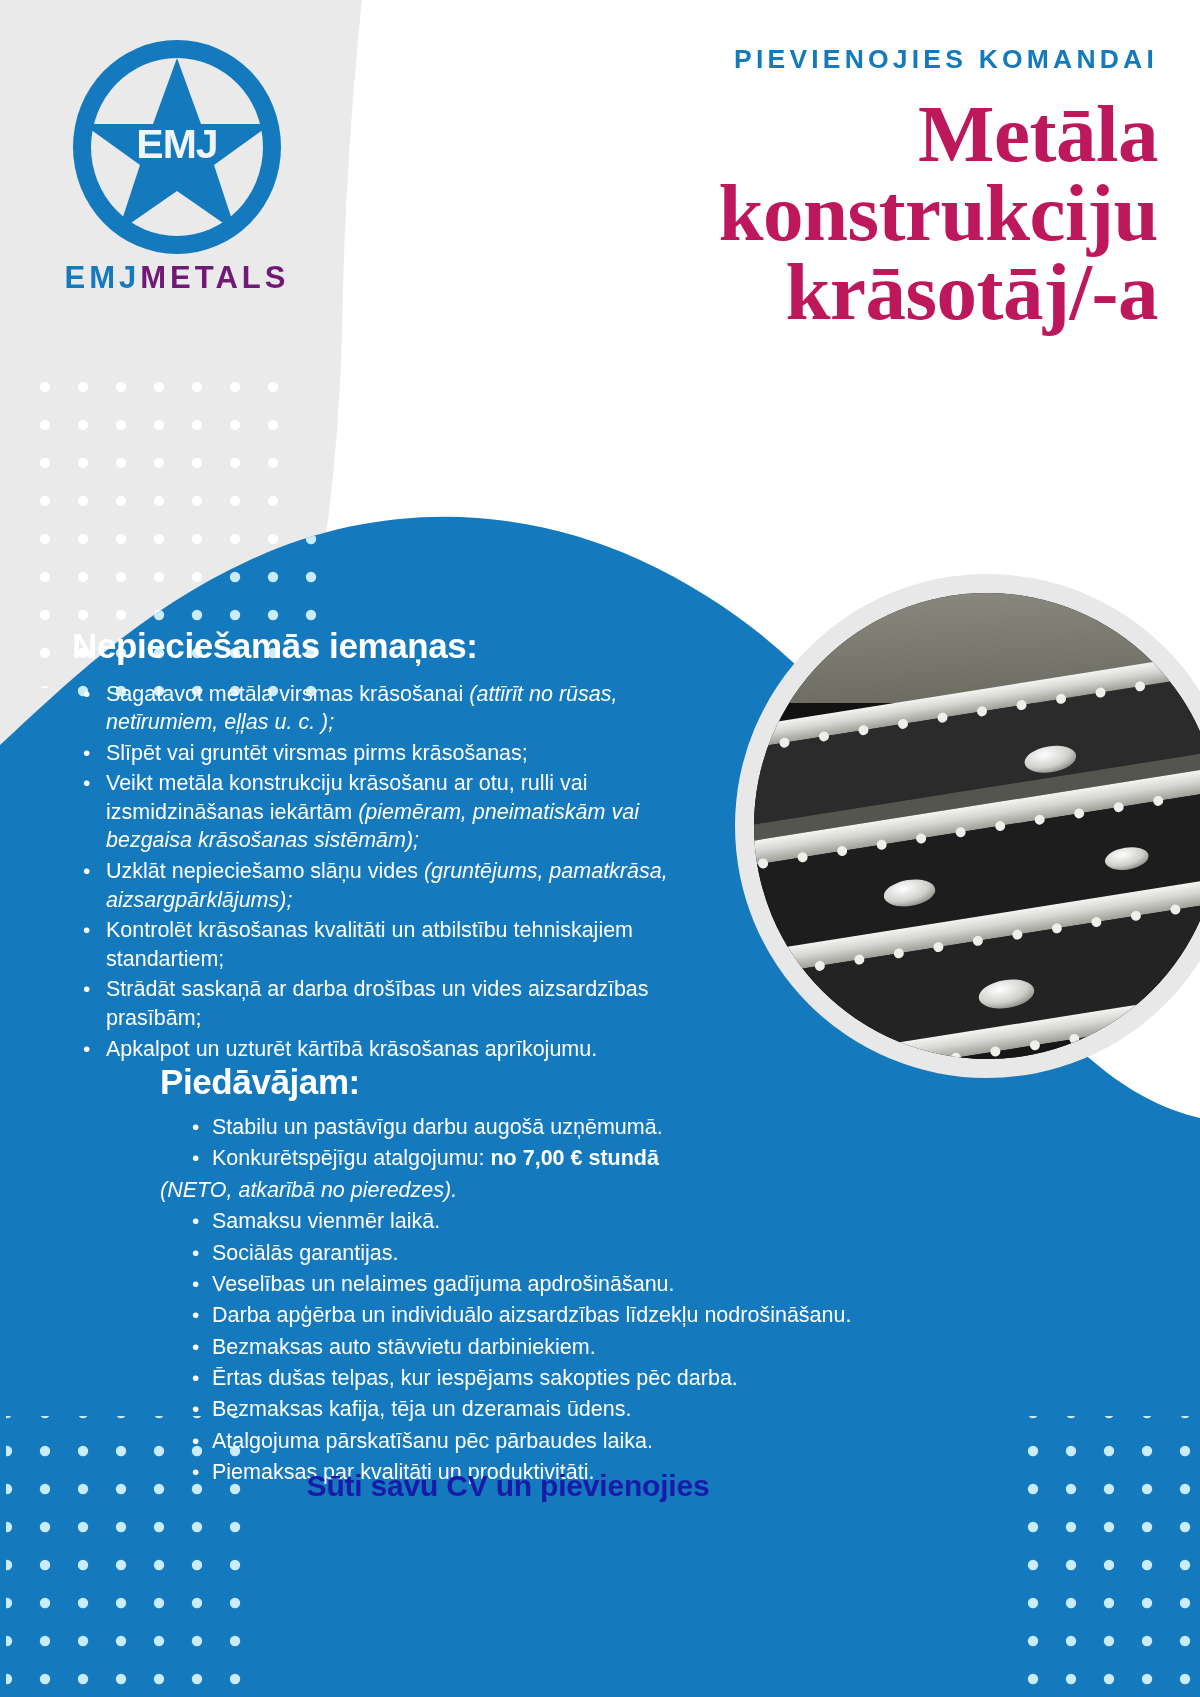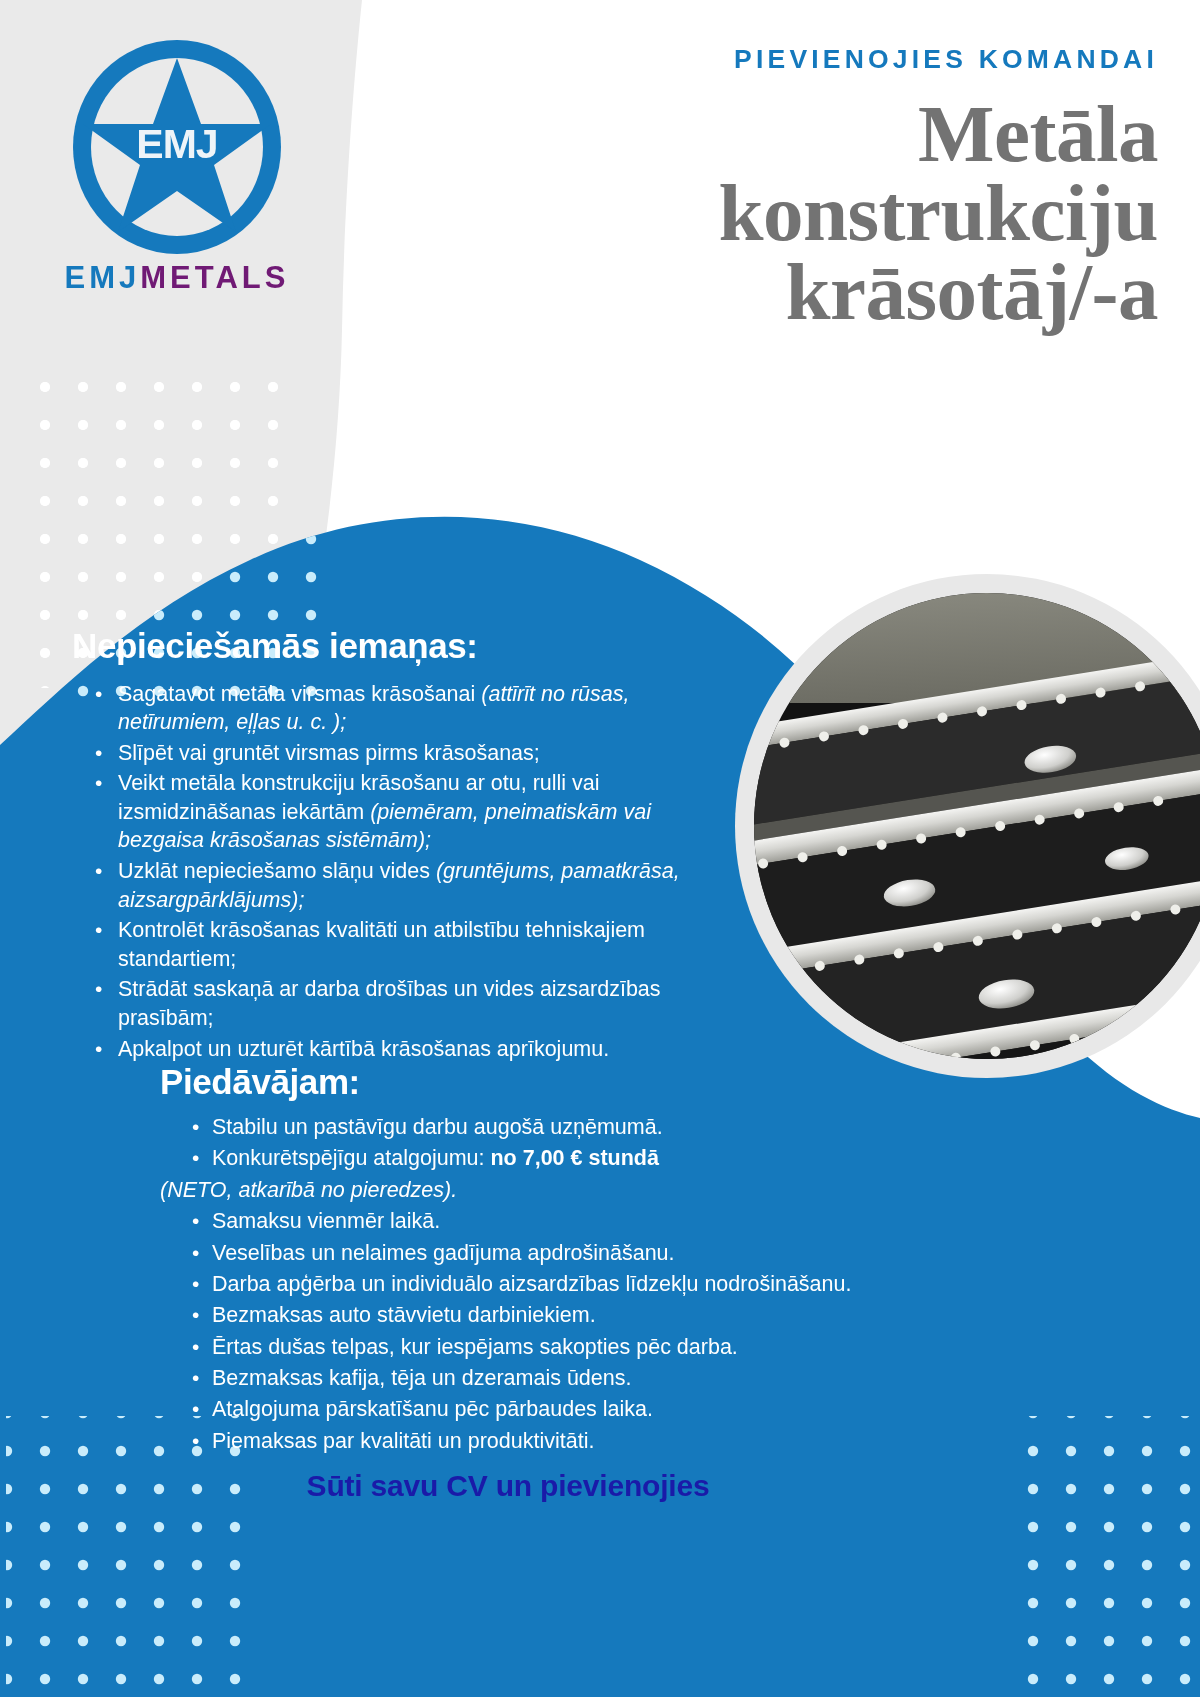--- a/index.html
+++ b/index.html
@@ -21,31 +21,31 @@
   .logo-text .emj{color:#1579bd;}
   .logo-text .metals{color:#701a75;font-weight:700;}
 
   .head-right{position:absolute;right:42px;top:46px;width:700px;text-align:right;}
   .kicker{
     color:#1579bd;font-size:26.5px;font-weight:700;letter-spacing:4.2px;
     line-height:1;margin:0 0 22px 0;
   }
   .headline{
     font-family:"Liberation Serif", serif;
-    color:#737373;font-weight:700;font-size:81px;line-height:0.98;
+    color:#be185d;font-weight:700;font-size:81px;line-height:0.98;
     margin:0;letter-spacing:-0.5px;
   }
   .headline span{display:block;}
 
   
   .skills{position:absolute;left:72px;top:627px;width:620px;color:#ffffff;}
   .skills h2{
     font-size:35px;font-weight:800;margin:0 0 14px 0;letter-spacing:-0.4px;line-height:1.1;
   }
-  .skills ul{margin:12px;padding:0 0 0 30px;list-style:none;}
+  .skills ul{margin:0;padding:0 0 0 30px;list-style:none;}
   .skills li{
     position:relative;font-size:21.5px;line-height:1.33;margin:0 0 2px 0;
     padding-left:4px;
   }
   .skills li:before{
     content:"\2022";position:absolute;left:-19px;top:0;font-size:21px;line-height:1.33;
   }
   .skills li i{font-style:italic;}
 
   
@@ -260,20 +260,21 @@
     </ul>
   </section>
 
   <section class="offer">
     <h2>Piedāvājam:</h2>
     <ul>
       <li><span>Stabilu un pastāvīgu darbu augošā uzņēmumā.</span></li>
       <li><span>Konkurētspējīgu atalgojumu: </span><b>no 7,00 € stundā</b></li>
       <li class="wrapline">(NETO, atkarībā no pieredzes).</li>
       <li><span>Samaksu vienmēr laikā.</span></li>
+      <li><span>Sociālās garantijas.</span></li>
       <li><span>Veselības un nelaimes gadījuma apdrošināšanu.</span></li>
       <li><span>Darba apģērba un individuālo aizsardzības līdzekļu nodrošināšanu.</span></li>
       <li><span>Bezmaksas auto stāvvietu darbiniekiem.</span></li>
       <li><span>Ērtas dušas telpas, kur iespējams sakopties pēc darba.</span></li>
       <li><span>Bezmaksas kafija, tēja un dzeramais ūdens.</span></li>
       <li><span>Atalgojuma pārskatīšanu pēc pārbaudes laika.</span></li>
       <li><span>Piemaksas par kvalitāti un produktivitāti.</span></li>
     </ul>
   </section>
 

